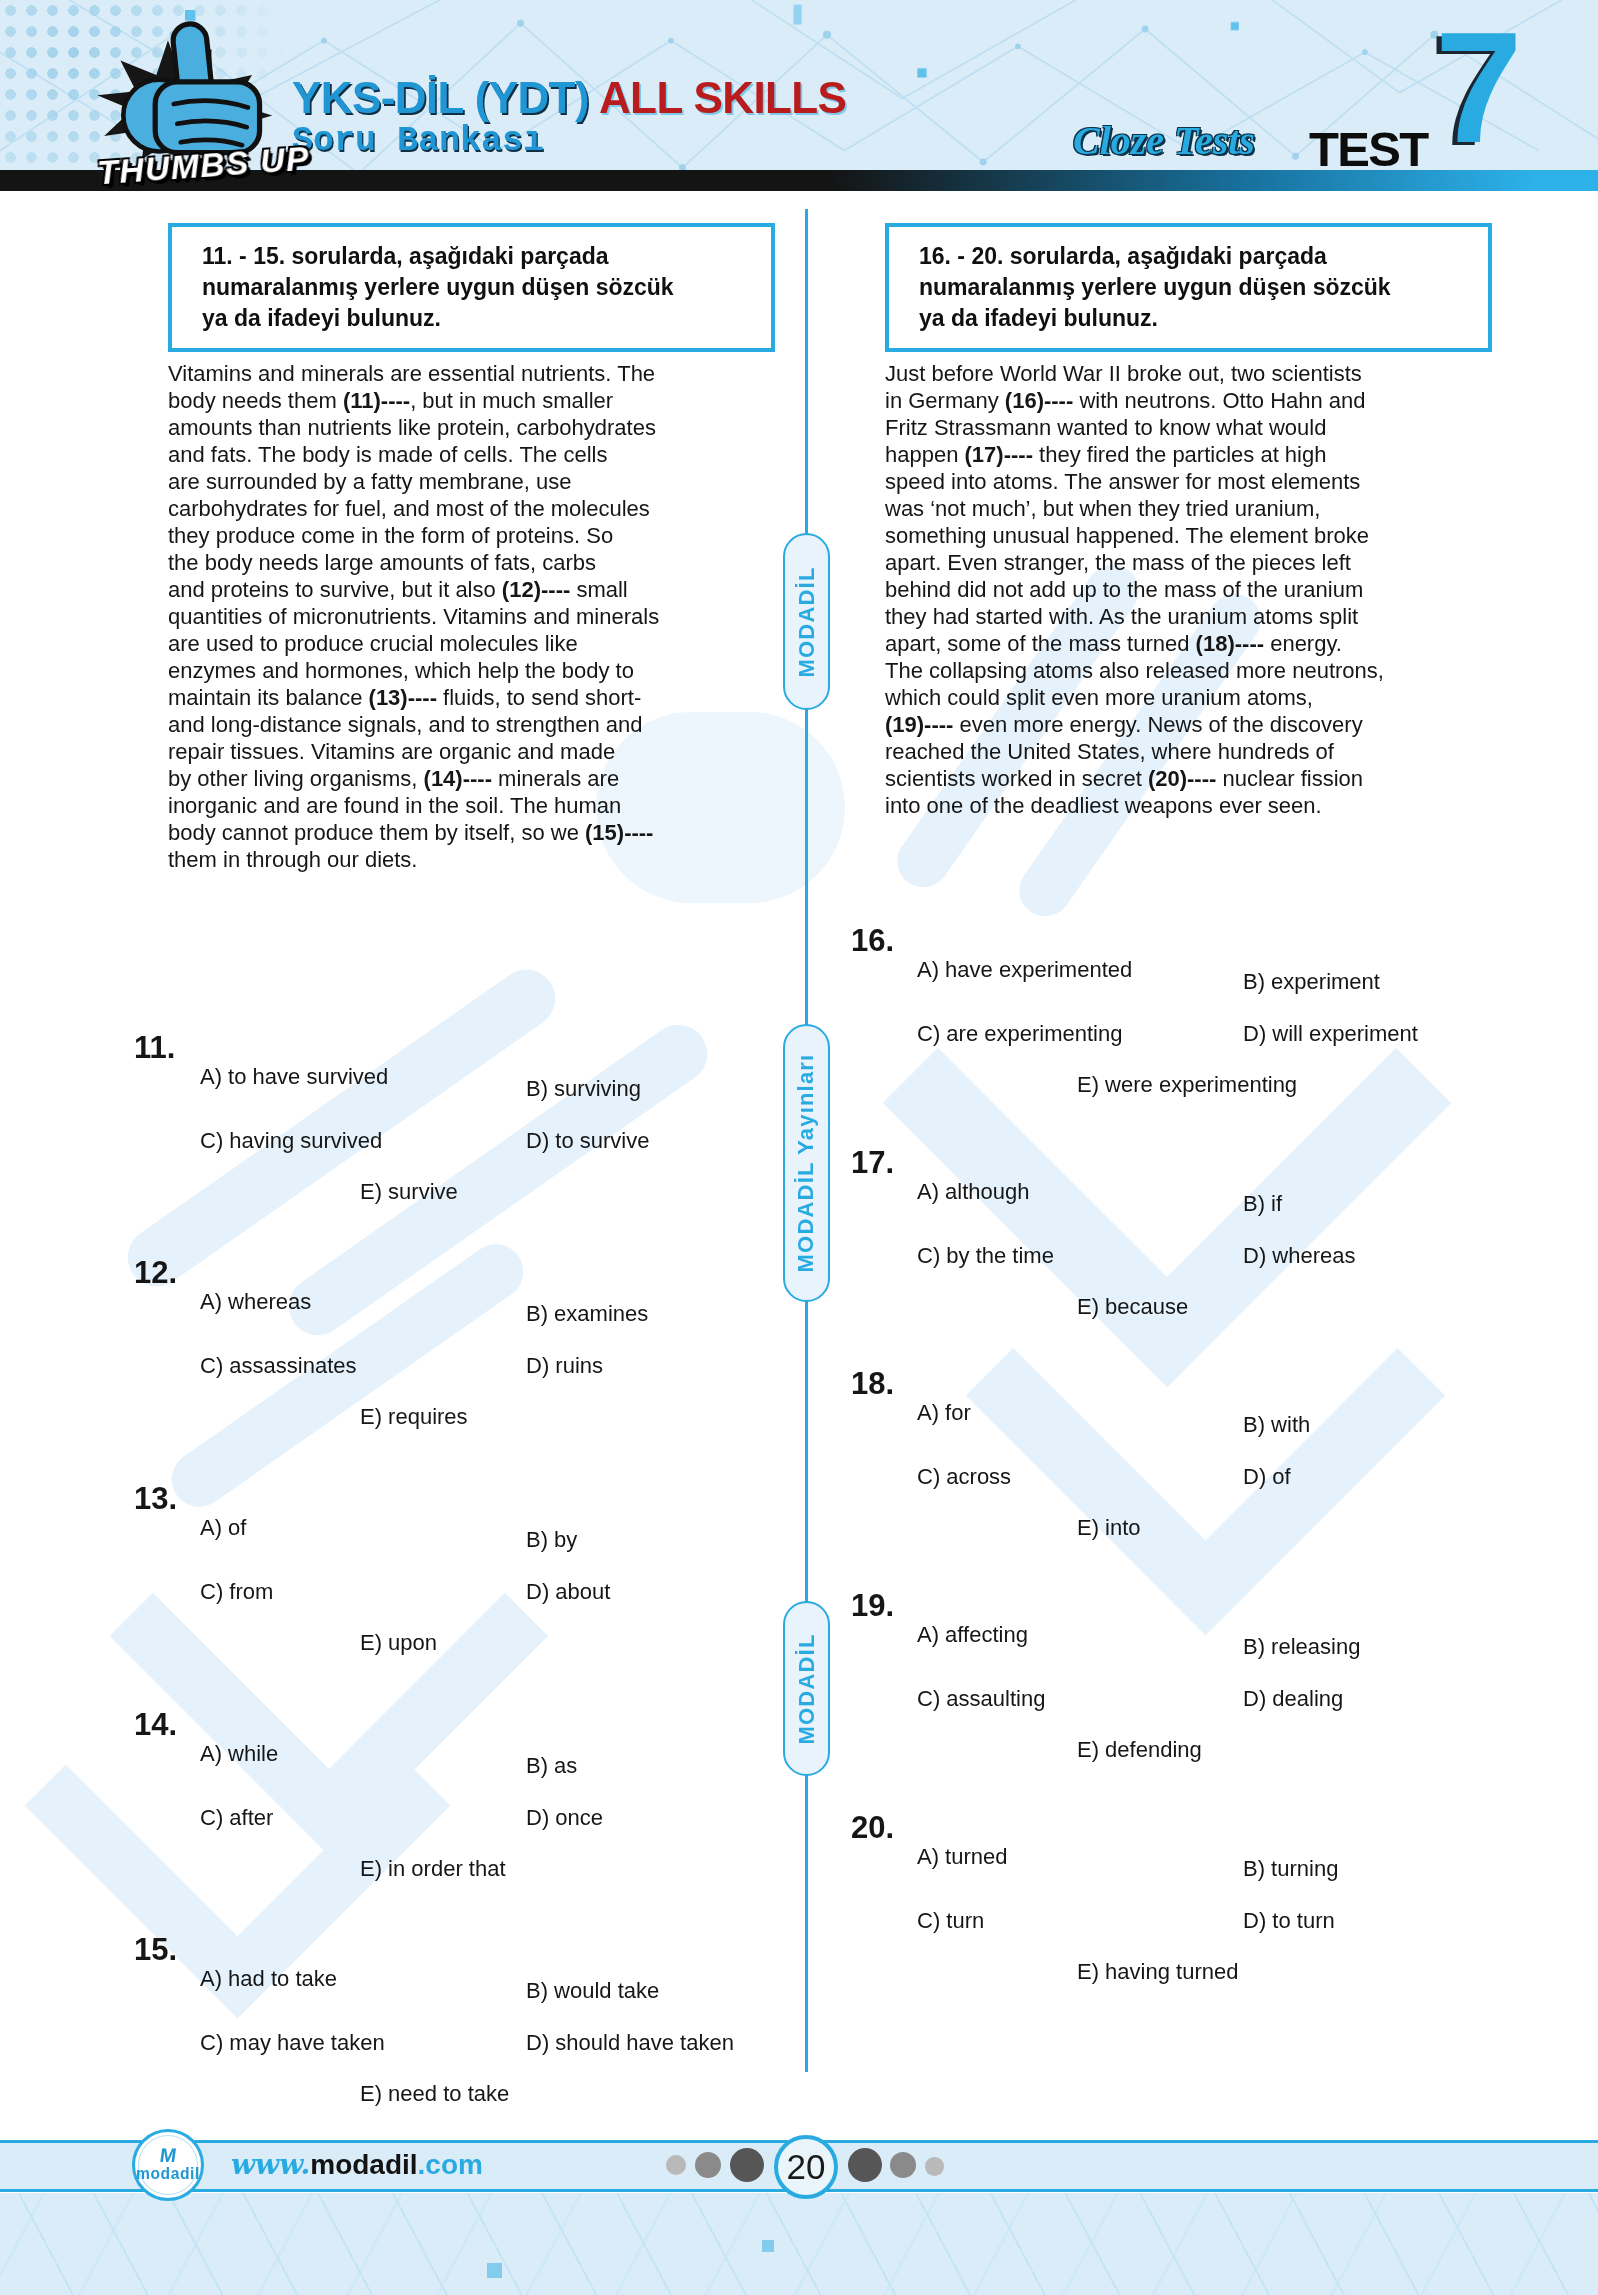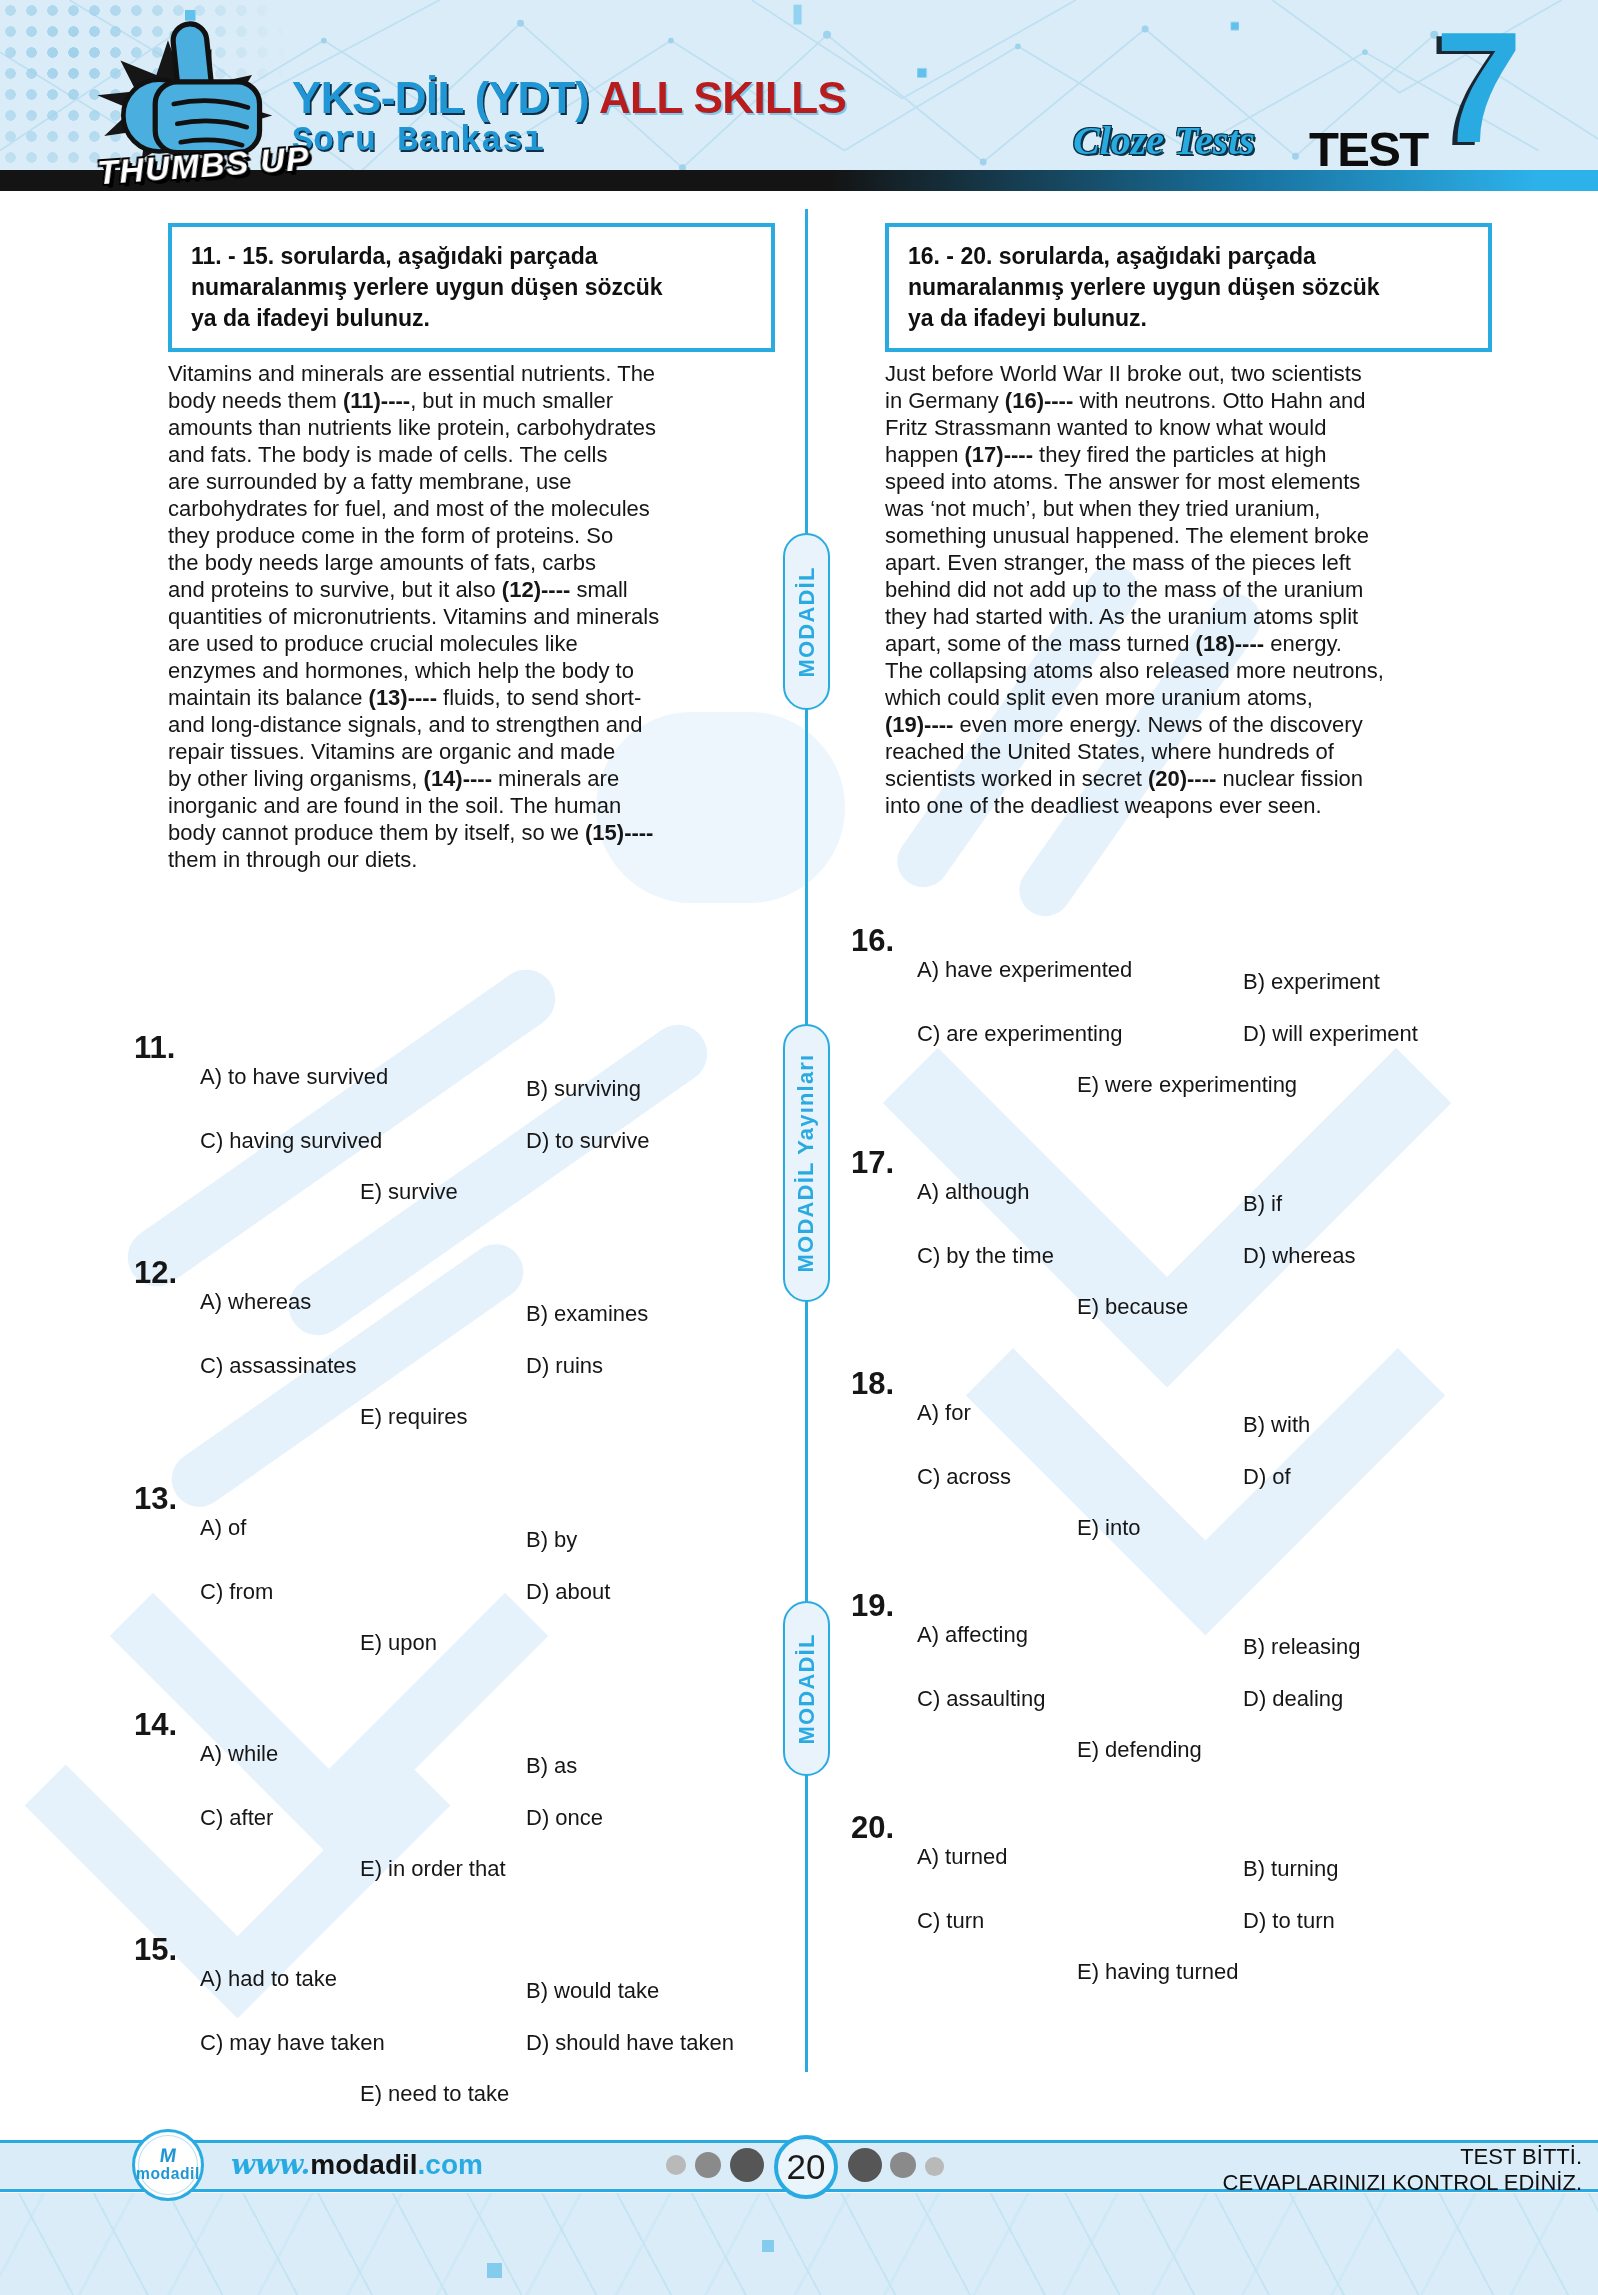--- a/index.html
+++ b/index.html
@@ -40,21 +40,21 @@
   .test-seven {
     position:absolute; left:1435px; top:9.3px; font-size:157px; line-height:157px; font-weight:bold;
     color:#29abe2; text-shadow:-5.2px 2.9px 0 #1a2733;
   }
   
   .col { position:absolute; width:607px; z-index:2; }
   .col-left  { left:168px;  top:223px; }
   .col-right { left:885px; top:223px; }
   .instruction-box {
     border:4px solid #29abe2; background:#fff; box-sizing:border-box; width:100%;
-    padding:14px 19px; font-weight:bold; font-size:23px; line-height:31px; color:#101010;
+    padding:14px 30px; font-weight:bold; font-size:23px; line-height:31px; color:#101010;
     white-space:pre-line;
   }
   .passage { margin-top:8px; font-size:22px; line-height:27px; color:#161616; white-space:pre-line; }
   
   .question { position:absolute; width:659px; font-size:22px; color:#161616; z-index:2; }
   .qnum  { position:absolute; left:-34px; top:0; font-size:31px; font-weight:bold; }
   .opt   { position:absolute; white-space:nowrap; }
   .opt-a { left:32px;  top:34px; }
   .opt-b { left:358px; top:46px; }
   .opt-c { left:32px;  top:98px; }
@@ -342,19 +342,15 @@
   </div>
 
   <div class="dot" style="left:666px; top:2155px; width:19.7px; height:19.7px; background:#b9b9b9;"></div>
   <div class="dot" style="left:695px; top:2152px; width:26px; height:26px; background:#8a8a8a;"></div>
   <div class="dot" style="left:730px; top:2148px; width:34px; height:34px; background:#565656;"></div>
   <div class="page-circle">20</div>
   <div class="dot" style="left:848px; top:2148px; width:34px; height:34px; background:#565656;"></div>
   <div class="dot" style="left:890px; top:2152px; width:26px; height:26px; background:#8a8a8a;"></div>
   <div class="dot" style="left:925px; top:2157px; width:18.5px; height:18.5px; background:#b9b9b9;"></div>
 
-  <div class="end-note">
-    <div>TEST BİTTİ.</div>
-    <div>CEVAPLARINIZI KONTROL EDİNİZ.</div>
-  </div>
 
 </div>
 
 
 </body></html>

